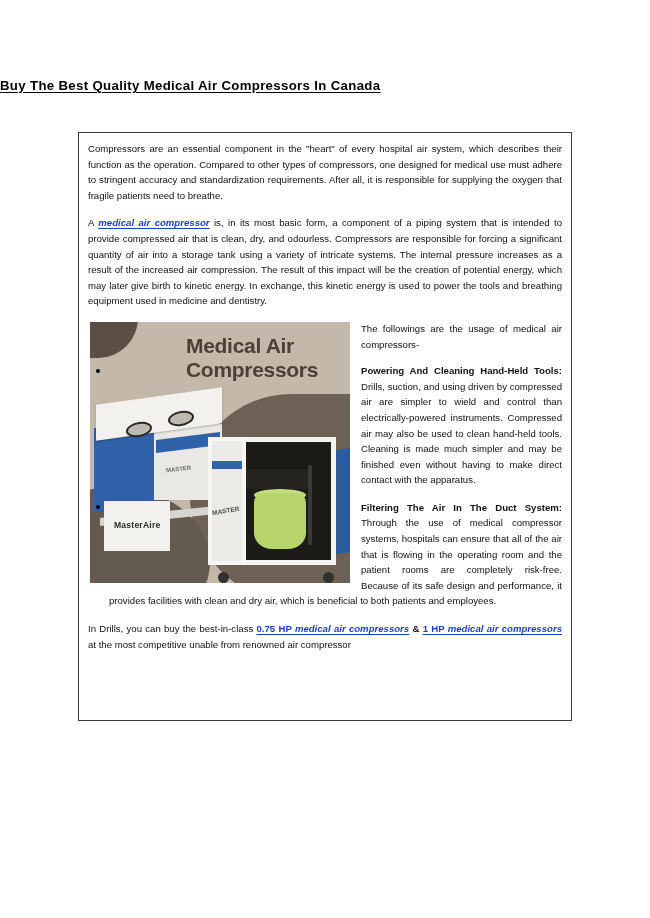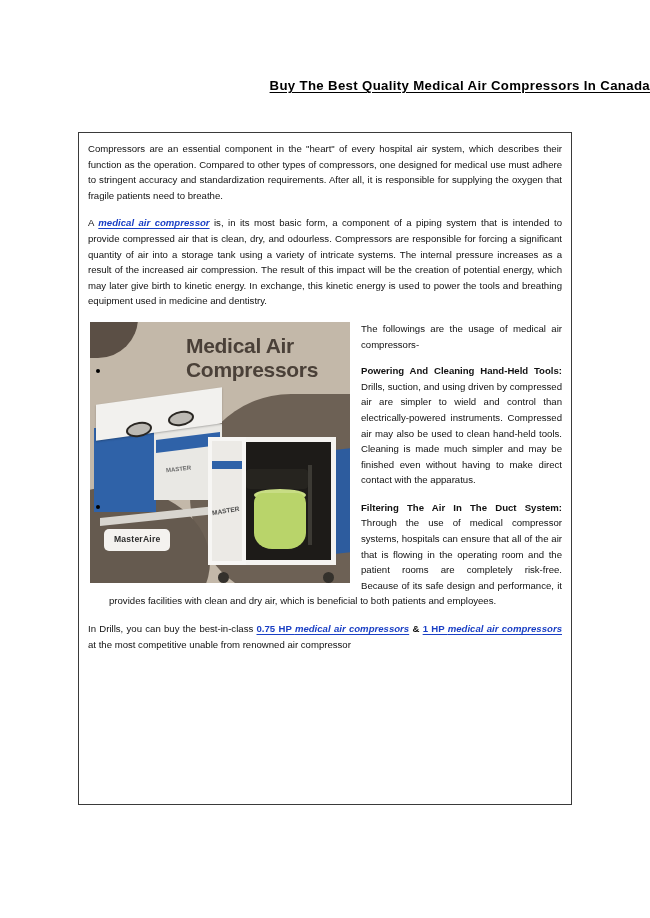--- a/index.html
+++ b/index.html
@@ -23,38 +23,38 @@
     height: 918px;
     background: #ffffff;
   }
 
   
   .doc-title {
     position: absolute;
     left: 0;
     top: 78px;
     width: 650px;
-    text-align: right;
+    text-align: left;
     font-size: 13.2px;
     font-weight: bold;
     letter-spacing: 0.35px;
     color: #000;
   }
   .doc-title span.u {
     text-decoration: underline;
     text-underline-offset: 2px;
   }
 
   
   .content-box {
     position: absolute;
     left: 78px;
     top: 132px;
     width: 494px;
-    height: 673px;
+    height: 589px;
     border: 1px solid #3a3a3a;
     box-sizing: border-box;
     background: #fff;
     overflow: hidden;
   }
   .inner {
     padding: 8px 9px 6px 9px;
     box-sizing: border-box;
     font-size: 9.6px;
     line-height: 15.6px;
@@ -273,22 +273,22 @@
     border-radius: 50%;
   }
   .unit-b .caster1 { left: 22px; }
   .unit-b .caster2 { right: 14px; }
 
   .fig-badge {
     position: absolute;
     left: 14px;
     bottom: 32px;
     background: #f4f2ef;
-    border-radius: 5px;
-    padding: 3px 10px;
+    border-radius: 0;
+    padding: 17px 10px;
     font-size: 8.6px;
     font-weight: bold;
     color: #2b2b2b;
     letter-spacing: 0.2px;
   }
 
   
   ul.bullets {
     margin: 0;
     padding: 0;

